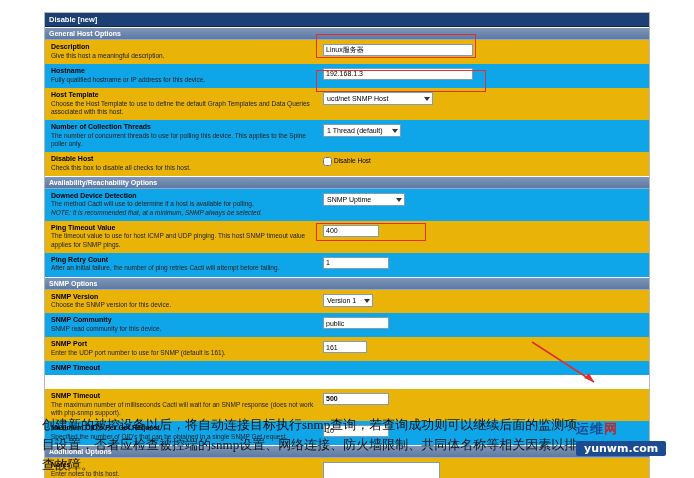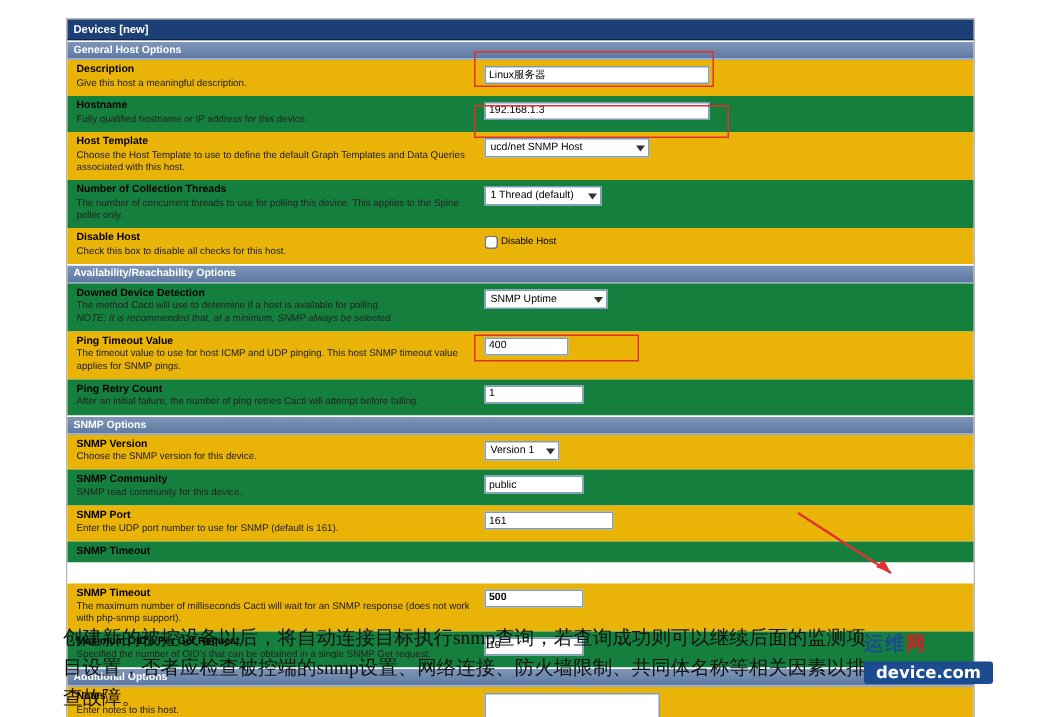--- a/index.html
+++ b/index.html
@@ -44,21 +44,21 @@
     border-bottom: 1px solid #95a9c4;
   }
   .rows { }
   .row {
     display: flex;
     align-items: flex-start;
     padding: 3px 6px 4px 6px;
     min-height: 18px;
   }
   .row.alt { background: #eab308; }
-  .row.plain { background: #15803d; }
+  .row.plain { background: #0ea5e9; }
   .lbl {
     width: 272px;
     padding-right: 8px;
     line-height: 1.25;
   }
   .lbl .t {
     font-weight: bold;
     font-size: 7px;
     display: block;
   }
@@ -156,21 +156,21 @@
     font-family: "DejaVu Sans", sans-serif;
   }
 </style>
 </head>
 <body>
 
 <div id="page">
 
   <div class="panel">
 
-    <div class="titlebar">Devices [new]</div>
+    <div class="titlebar">Disable [new]</div>
 
     <div class="sectionbar">General Host Options</div>
 
     <div class="rows">
 
       <div class="row alt">
         <div class="lbl">
           <span class="t">Description</span>
           <span class="d">Give this host a meaningful description.</span>
         </div>
@@ -292,21 +292,21 @@
           <input class="txt" style="width: 66px;" value="public">
         </div>
       </div>
 
       <div class="row alt">
         <div class="lbl">
           <span class="t">SNMP Port</span>
           <span class="d">Enter the UDP port number to use for SNMP (default is 161).</span>
         </div>
         <div class="fld">
-          <input class="txt" style="width: 86px;" value="161">
+          <input class="txt" style="width: 44px;" value="161">
         </div>
       </div>
 
       <div class="row plain" style="min-height:10px;padding-bottom:2px">
         <div class="lbl">
           <span class="t">SNMP Timeout</span>
         </div>
         <div class="fld"></div>
       </div>
 
@@ -357,16 +357,16 @@
     <line x1="2" y1="2" x2="64" y2="42" stroke="#e03030" stroke-width="1.6"></line>
     <polygon points="64,42 54,38 59,33" fill="#e03030"></polygon>
   </svg>
 
   <div class="caption">创建新的被控设备以后，将自动连接目标执行snmp查询，若查询成功则可以继续后面的监测项目设置，否者应检查被控端的snmp设置、网络连接、防火墙限制、共同体名称等相关因素以排查故障。</div>
 
   <div class="wm">
     <div class="top">
       <span>运维</span><span class="red">网</span>
     </div>
-    <div class="badge">device.com</div>
+    <div class="badge">yunwm.com</div>
   </div>
 
 </div>
 
 </body></html>

